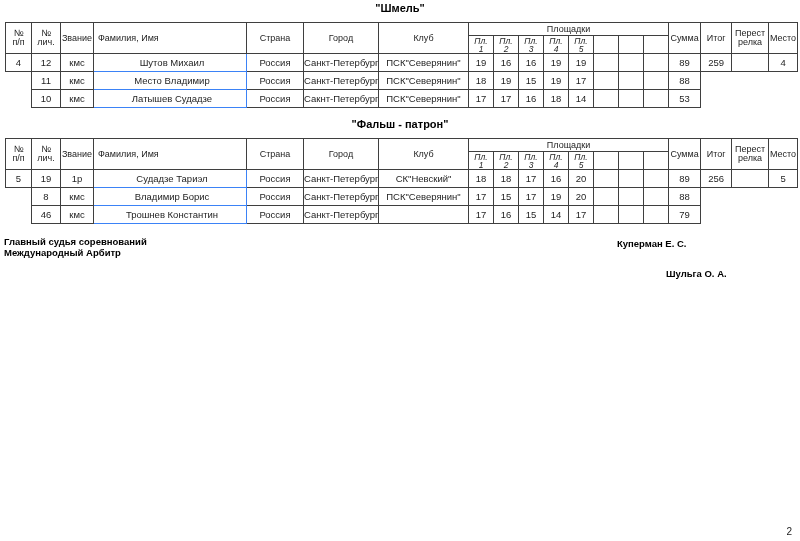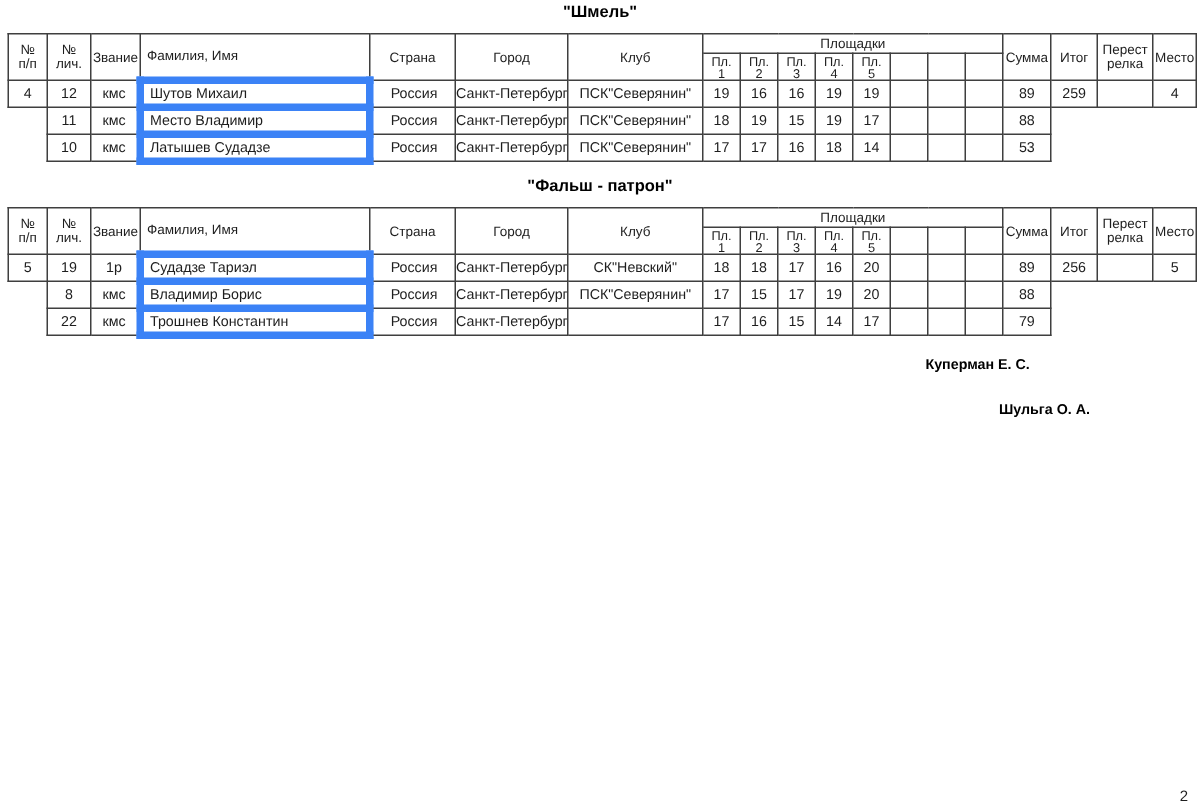--- a/index.html
+++ b/index.html
@@ -21,27 +21,27 @@
     padding:0; overflow:hidden; font-weight:normal; color:#1e1e1e;
   }
   .results-table thead th {
     border:1px solid #3f3f3f; font-size:9px; line-height:9px;
     white-space:pre-line; text-align:center; vertical-align:middle;
   }
   .results-table thead tr.group-row th { height:13px; }
   .results-table thead th.span2 { height:28px; }
   .results-table thead th.hl { text-align:left; padding-left:4px; }
   .results-table thead tr.sub-row th {
-    height:15px; font-size:8.5px; line-height:8px; vertical-align:top; padding-top:1px;
+    height:15px; font-size:8.5px; line-height:8px; vertical-align:top; padding-top:1px;font-style:italic;
   }
   .results-table td {
     height:18px; font-size:9.5px; white-space:nowrap; vertical-align:middle;
   }
   .results-table td.c { border:1px solid #3f3f3f; text-align:center; }
-  .results-table td.l { border:5px solid #3b82f6; text-align:left; padding-left:4px; }
+  .results-table td.l { border:1px solid #3b82f6; text-align:center; padding-left:4px; }
   .results-table td.ghost { border:none; background:transparent; }
   .footer-block {
     position:absolute; font-size:9.5px; font-weight:bold; color:#000; line-height:11px;
     white-space:nowrap;
   }
   .page-number {
     position:absolute; right:8px; top:526px; font-size:10px; color:#1e1e1e;
   }
 </style>
 </head>
@@ -270,21 +270,21 @@
           <td class="c"></td>
           <td class="c"></td>
           <td class="c"></td>
           <td class="c">88</td>
           <td class="ghost"></td>
           <td class="ghost"></td>
           <td class="ghost"></td>
         </tr>
         <tr>
           <td class="ghost"></td>
-          <td class="c">22</td>
+          <td class="c">46</td>
           <td class="c">кмс</td>
           <td class="l">Трошнев Константин</td>
           <td class="c">Россия</td>
           <td class="c">Санкт-Петербург</td>
           <td class="c"></td>
           <td class="c">17</td>
           <td class="c">16</td>
           <td class="c">15</td>
           <td class="c">14</td>
           <td class="c">17</td>
@@ -292,19 +292,23 @@
           <td class="c"></td>
           <td class="c"></td>
           <td class="c">79</td>
           <td class="ghost"></td>
           <td class="ghost"></td>
           <td class="ghost"></td>
         </tr>
       </tbody>
   </table>
 
+  <div class="footer-block" style="left:4px; top:236px;">
+    <div>Главный судья соревнований</div>
+    <div>Международный Арбитр</div>
+  </div>
   <div class="footer-block" style="left:617px; top:238px;">Куперман Е. С.</div>
 
   <div class="footer-block" style="left:638px; top:268px;padding-left:28px;">Шульга О. А.</div>
 
   <div class="page-number">2</div>
 
 </div>
 
 </body></html>

